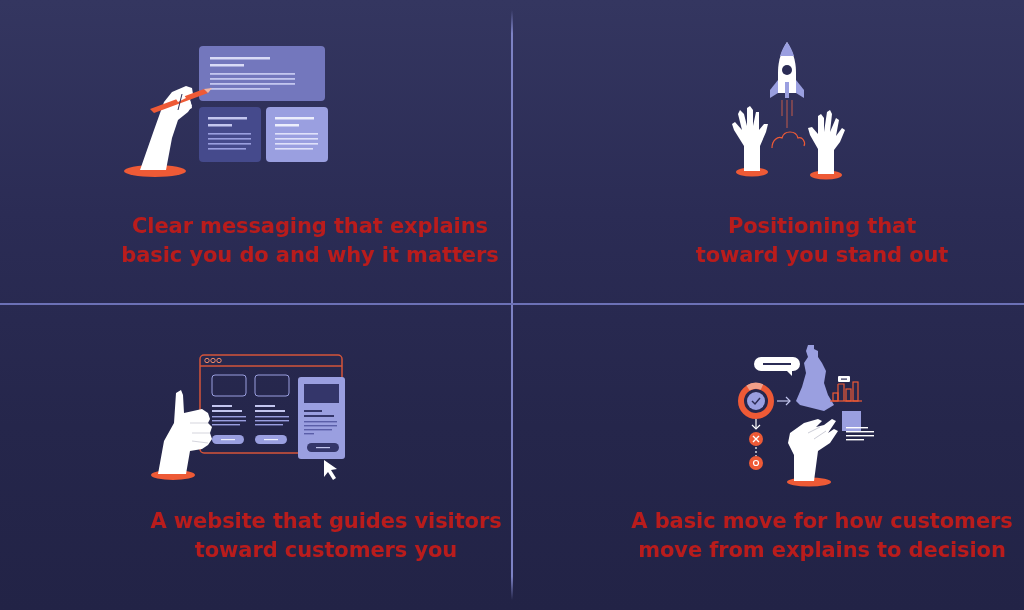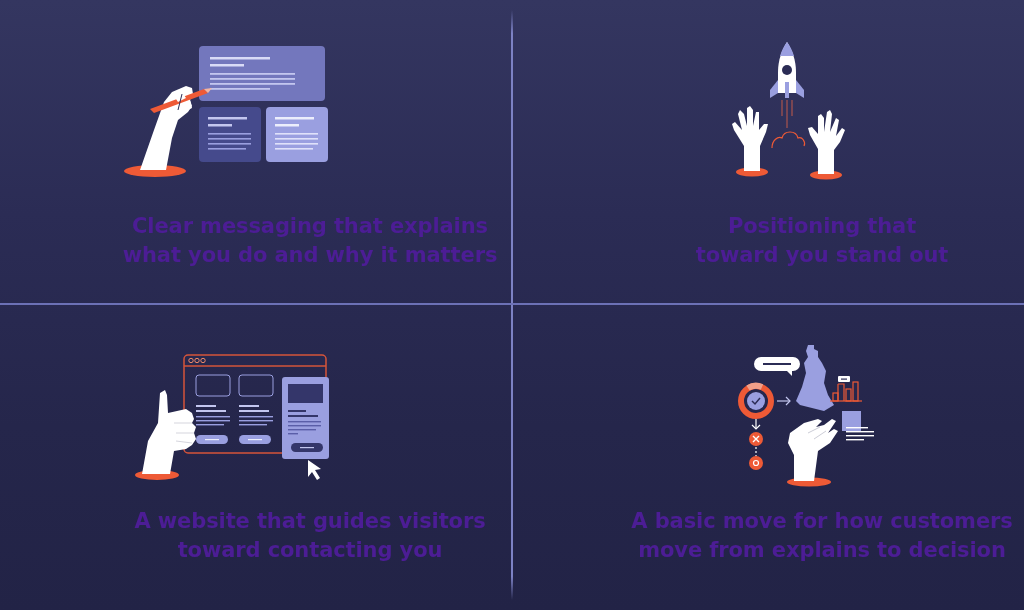--- a/index.html
+++ b/index.html
@@ -15,26 +15,26 @@
     }
     .hline {
       position: absolute; left: 0; top: 303px; width: 1024px; height: 2px;
       background: #6c71b6;
     }
     .quad {
       position: absolute; width: 512px; height: 305px;
     }
     .q1 { left: 0; top: 0; }
     .q2 { left: 512px; top: 0; }
-    .q3 { left: 0; top: 305px; }
+    .q3 { left: 16px; top: 305px; }
     .q4 { left: 512px; top: 305px; }
     .illus { position: absolute; }
     .caption {
       position: absolute; left: 0; width: 620px; text-align: center;
-      color: #4c1d95; font-size: 21px; line-height: 29px; font-weight: 600;
+      color: #b91c1c; font-size: 21px; line-height: 29px; font-weight: 600;
       letter-spacing: -0.1px;
     }
     .q1 .caption, .q2 .caption { top: 212px; }
     .q3 .caption, .q4 .caption { top: 202px; }
     .caption span { display: block; }
   </style>
 </head>
 <body>
 
 <div class="vline"></div>
@@ -73,21 +73,21 @@
 
     <path d="M30 69 L84 49 L88 53 L34 73 Z" fill="#ee5a36"></path>
     <path d="M84 49 L92 48 L88 53 Z" fill="#f3b5a2"></path>
 
     <path d="M54 56 L62 52 L66 58 L58 62 Z" fill="#ffffff"></path>
     <path d="M60 66 L70 60 L72 68 L64 72 Z" fill="#ffffff"></path>
     <path d="M62 54 L58 70" stroke="#2b2c55" stroke-width="1" fill="none"></path>
   </svg>
   <div class="caption">
     <span>Clear messaging that explains</span>
-    <span>what you do and why it matters</span>
+    <span>basic you do and why it matters</span>
   </div>
 </section>
 
 <section class="quad q2">
   <svg class="illus" style="left:218px;top:38px" width="120" height="145" viewBox="0 0 120 145">
 
     <path d="M57 4 C52 12 48 22 48 34 L48 55 L66 55 L66 34 C66 22 62 12 57 4 Z" fill="#ffffff"></path>
     <path d="M57 4 C54 8 52 12 50 18 L64 18 C62 12 60 8 57 4 Z" fill="#9a9fe0"></path>
     <circle cx="57" cy="32" r="5" fill="#2b2c55"></circle>
     <path d="M48 42 L40 52 L40 60 L48 55 Z" fill="#9a9fe0"></path>
@@ -152,21 +152,21 @@
 
     <path d="M178 107 L178 124 L182 119 L187 127 L190 125 L185 117 L191 116 Z" fill="#ffffff"></path>
 
     <ellipse cx="27" cy="122" rx="22" ry="5" fill="#ee5a36"></ellipse>
 
     <path d="M12 121 L18 88 L28 70 L30 40 L35 37 L37 42 L38 60 L56 56 L62 60 L64 66 L62 70 L66 74 L64 80 L66 86 L62 92 L56 96 L44 98 L40 121 Z" fill="#ffffff"></path>
     <path d="M44 70 L62 70 M46 80 L64 80 M46 88 L62 90" stroke="#2b2c55" stroke-width="0.8" fill="none" opacity="0.25"></path>
   </svg>
   <div class="caption">
     <span>A website that guides visitors</span>
-    <span>toward contacting you</span>
+    <span>toward customers you</span>
   </div>
 </section>
 
 <section class="quad q4">
   <svg class="illus" style="left:222px;top:38px" width="170" height="145" viewBox="0 0 170 145">
 
     <rect x="20" y="14" width="46" height="14" rx="7" fill="#ffffff"></rect>
     <path d="M52 27 L58 33 L58 27 Z" fill="#ffffff"></path>
     <rect x="29" y="20" width="28" height="2" fill="#2b2c55"></rect>
 

